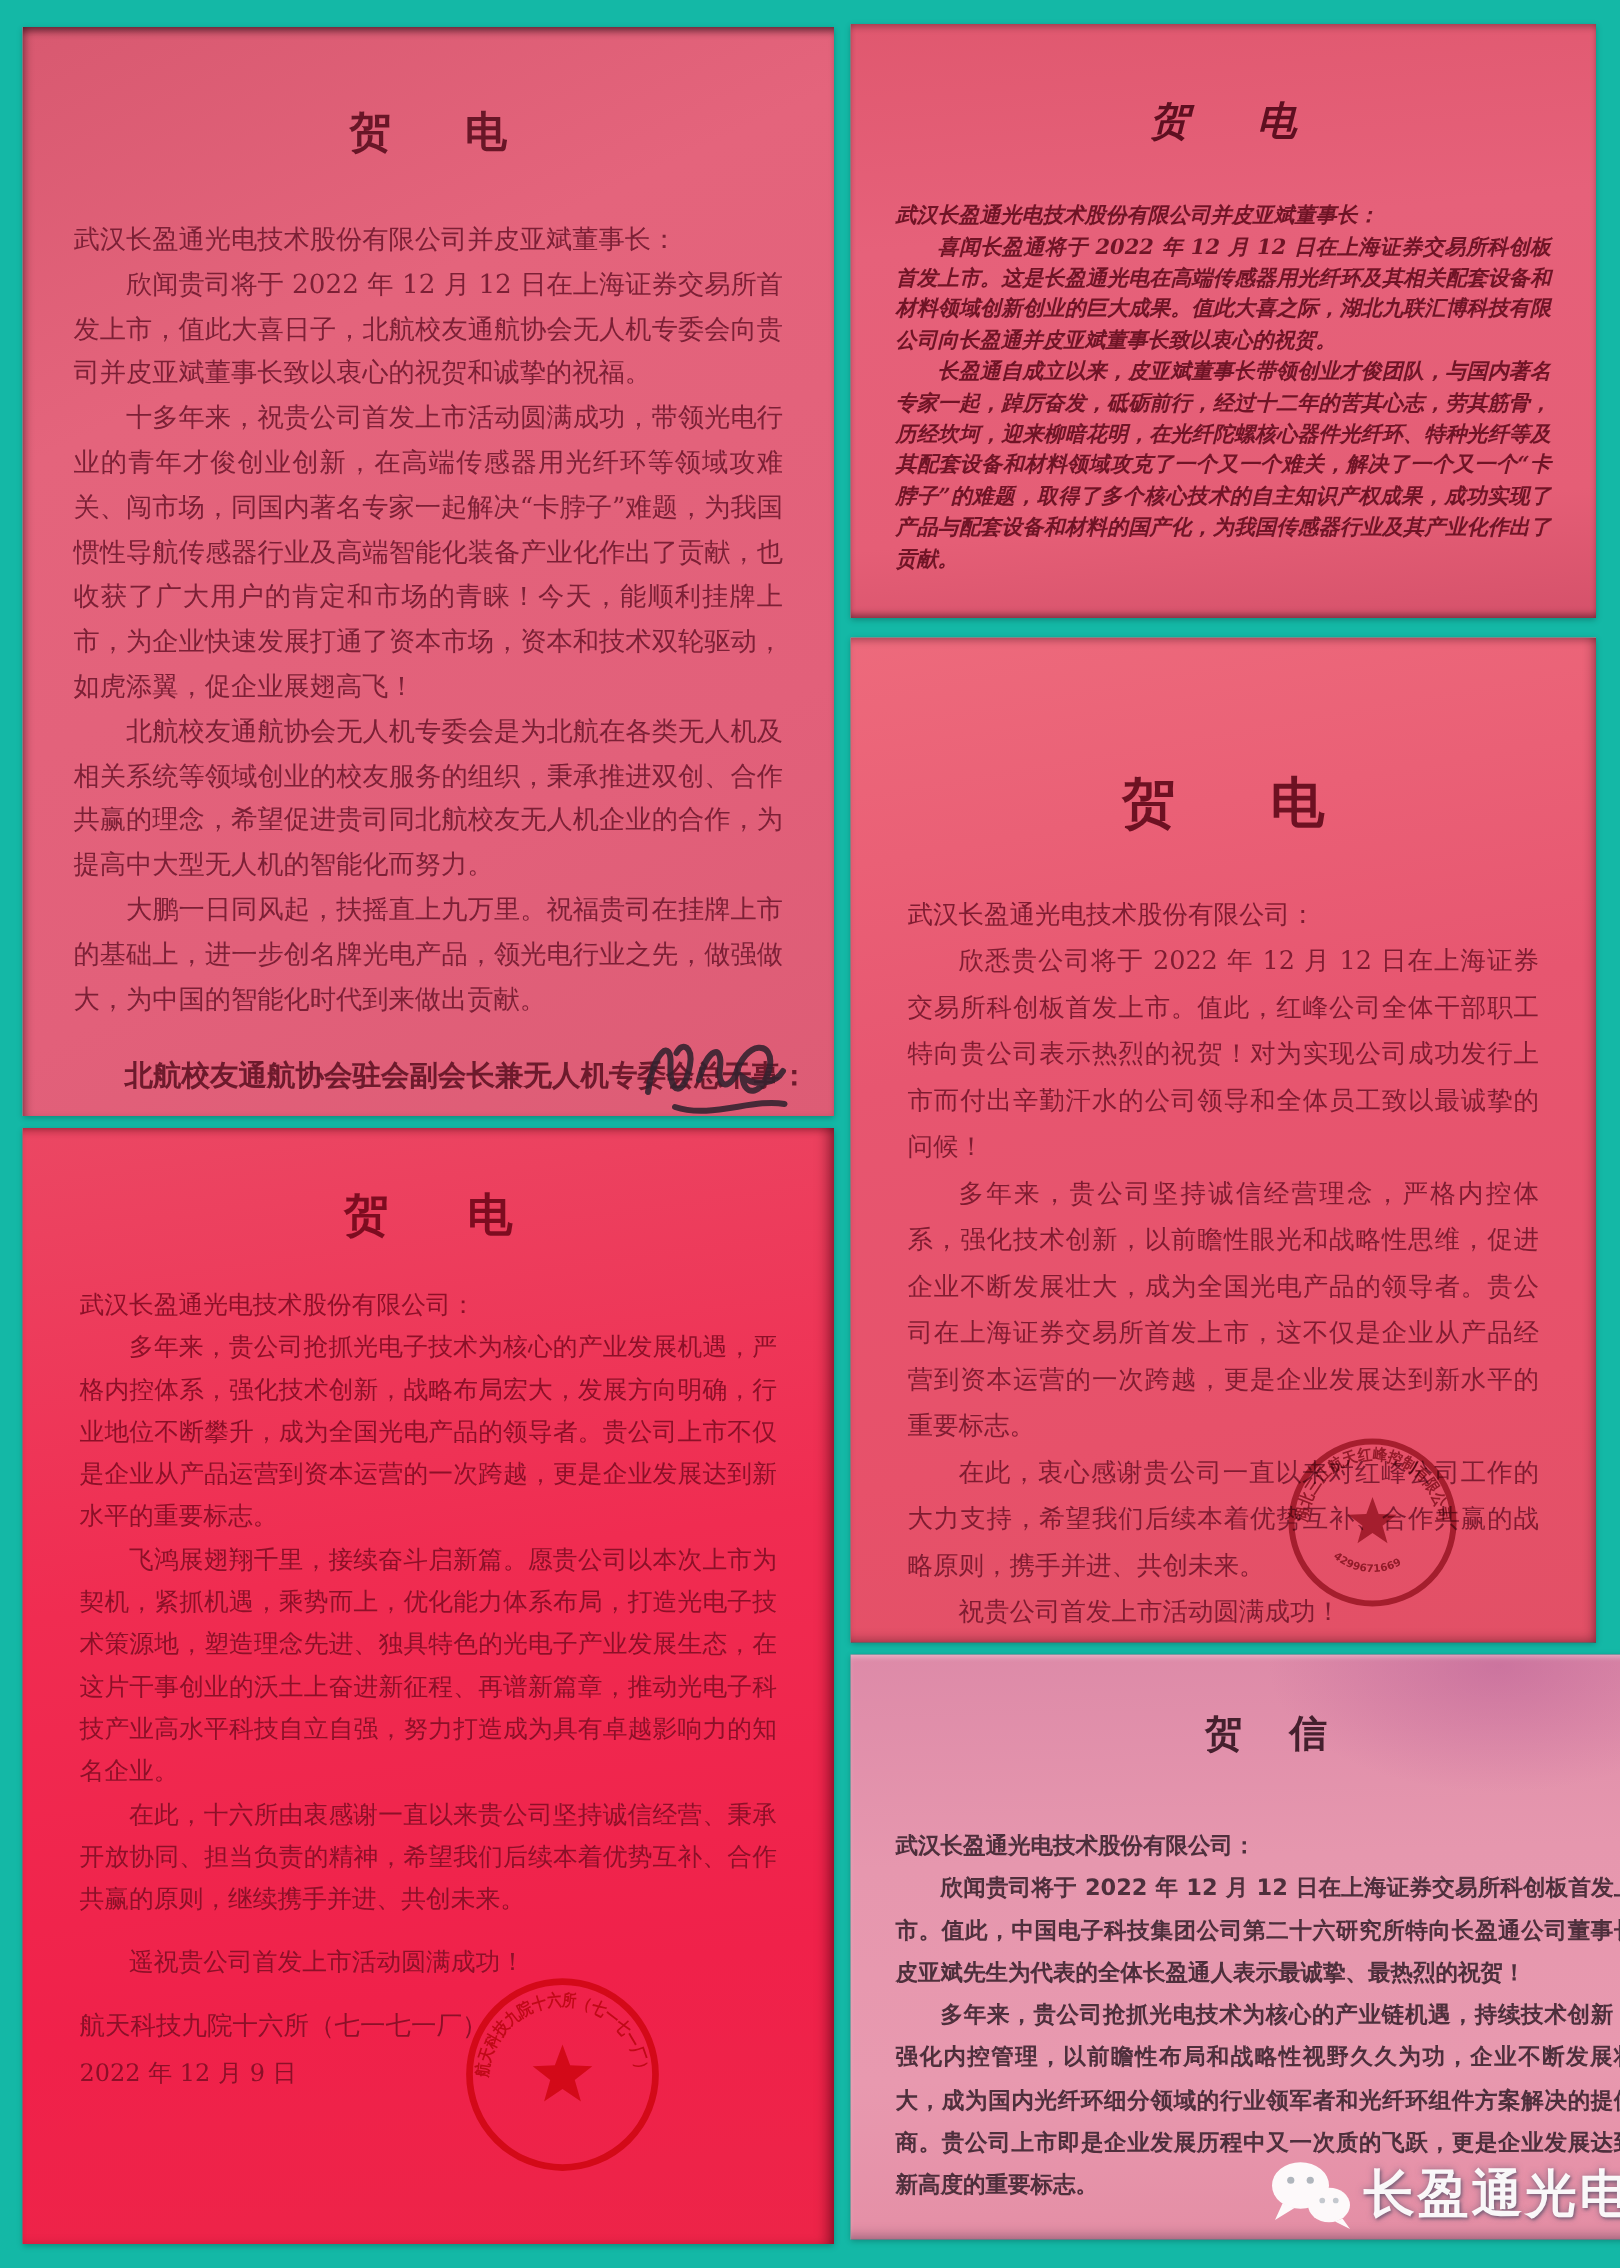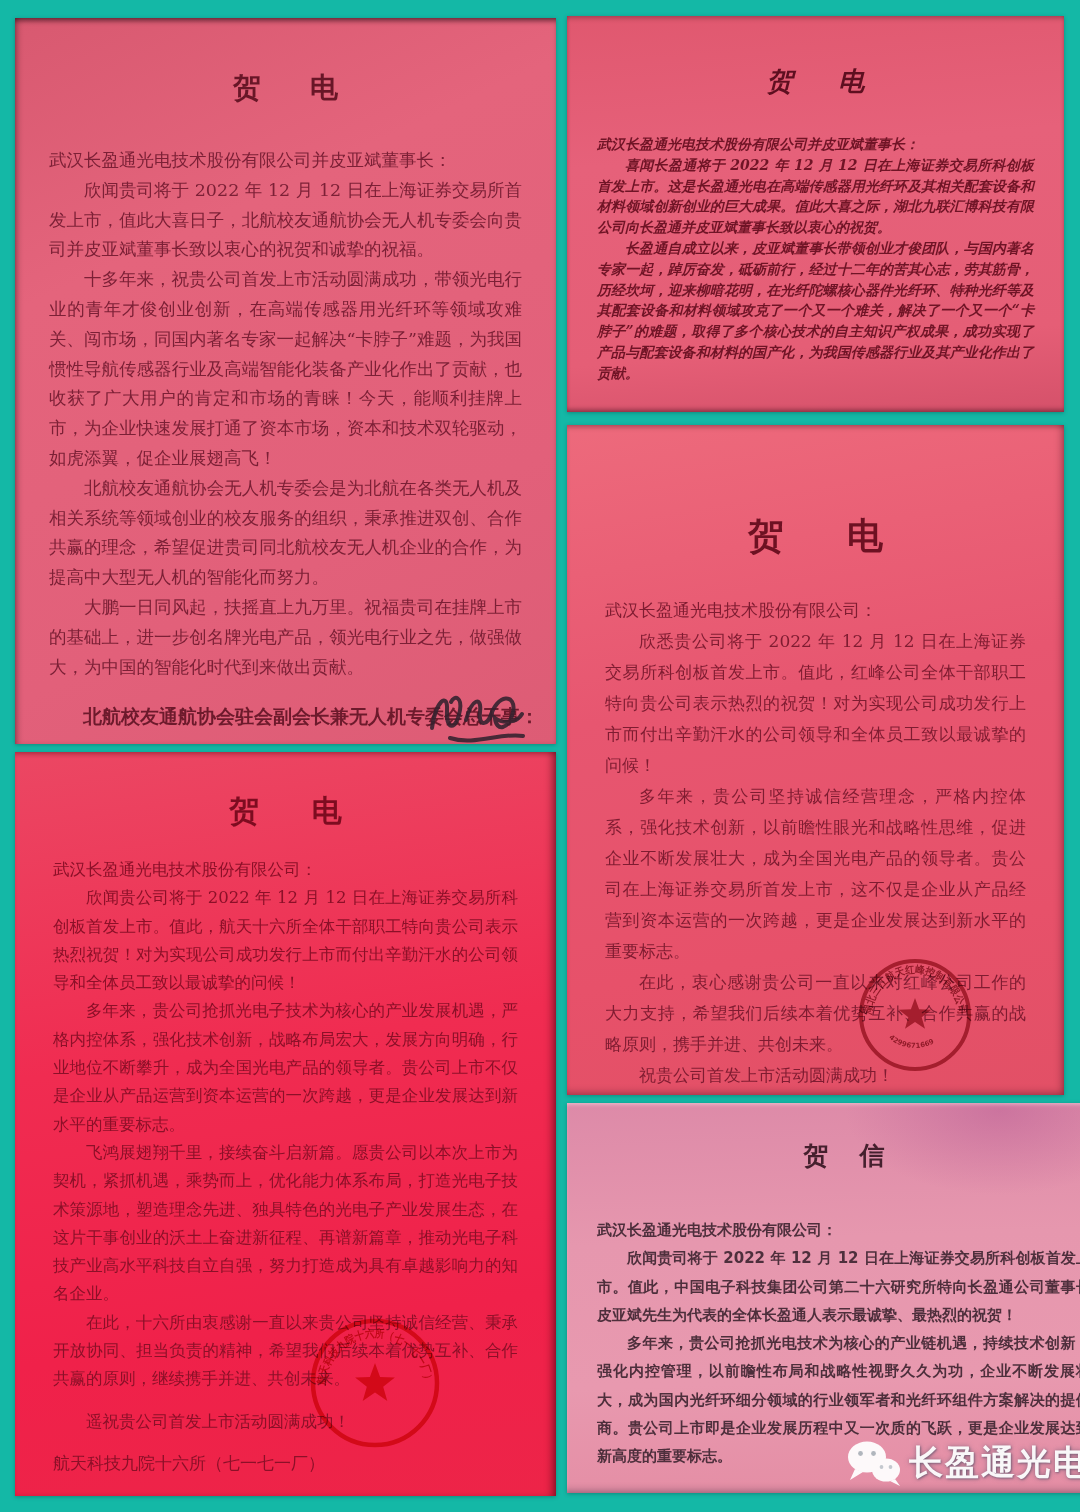--- a/index.html
+++ b/index.html
@@ -167,27 +167,27 @@
       <text font-size="7" fill="#8f2b40">
         <textPath href="#arc-a2" startOffset="12">4299671669</textPath>
       </text>
     </svg>
   </section>
 
   <section class="letter l4">
     <h2>贺 电</h2>
     <div class="body">
       <p>武汉长盈通光电技术股份有限公司：</p>
-      <p class="indent">欣闻贵公司将于 2022 年 12 月 12 日在上海证券交易所科创板首发上市。值此，航天十六所全体干部职工特向贵公司表示热烈祝贺！对为实现公司成功发行上市而付出辛勤汗水的公司领导和全体员工致以最诚挚的问候！</p>
       <p class="indent">多年来，贵公司抢抓光电子技术为核心的产业发展机遇，严格内控体系，强化技术创新，战略布局宏大，发展方向明确，行业地位不断攀升，成为全国光电产品的领导者。贵公司上市不仅是企业从产品运营到资本运营的一次跨越，更是企业发展达到新水平的重要标志。</p>
       <p class="indent">飞鸿展翅翔千里，接续奋斗启新篇。愿贵公司以本次上市为契机，紧抓机遇，乘势而上，优化能力体系布局，打造光电子技术策源地，塑造理念先进、独具特色的光电子产业发展生态，在这片干事创业的沃土上奋进新征程、再谱新篇章，推动光电子科技产业高水平科技自立自强，努力打造成为具有卓越影响力的知名企业。</p>
       <p class="indent">在此，十六所由衷感谢一直以来贵公司坚持诚信经营、秉承开放协同、担当负责的精神，希望我们后续本着优势互补、合作共赢的原则，继续携手并进、共创未来。</p>
       <p class="indent wish">遥祝贵公司首发上市活动圆满成功！</p>
     </div>
     <p class="company">航天科技九院十六所（七一七一厂）</p>
+    <p class="date">2022 年 12 月 9 日</p>
     <svg class="stamp" width="136" height="136" viewBox="0 0 136 136">
       <circle cx="68" cy="68" r="62" fill="none" stroke="#dd2036" stroke-width="4.5"></circle>
       <polygon points="68,48 73.1,61.9 87.9,62.5 76.2,71.7 80.3,86 68,77.6 55.7,86 59.8,71.7 48.1,62.5 62.9,61.9" fill="#dd2036"></polygon>
       <defs>
         <path id="arc-b" d="M18,72 A50,50 0 0 1 118,72"></path>
       </defs>
       <text font-size="11" fill="#c41a30">
         <textPath href="#arc-b" startOffset="2" textLength="152" lengthAdjust="spacingAndGlyphs">航天科技九院十六所（七一七一厂）</textPath>
       </text>
     </svg>

